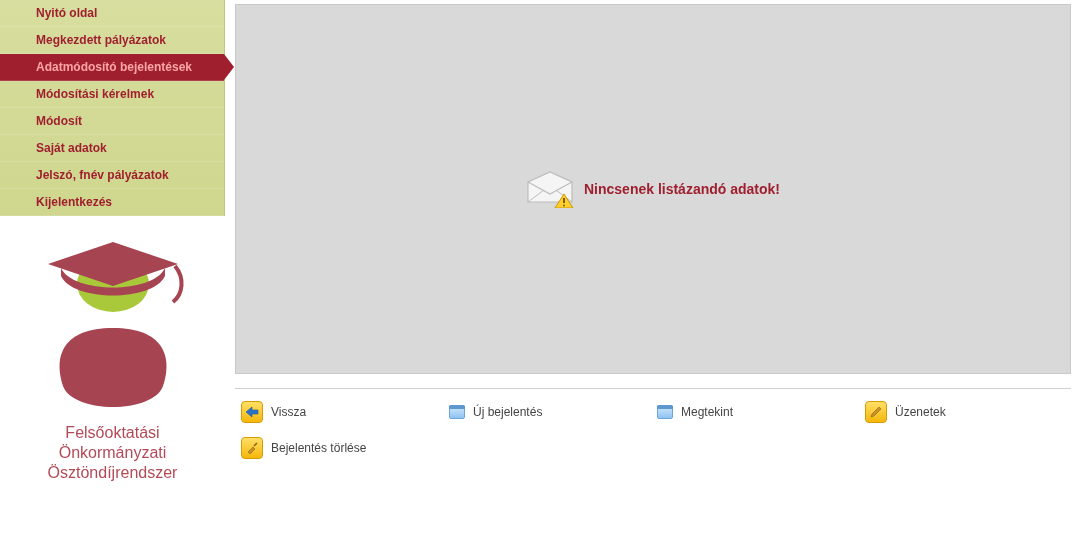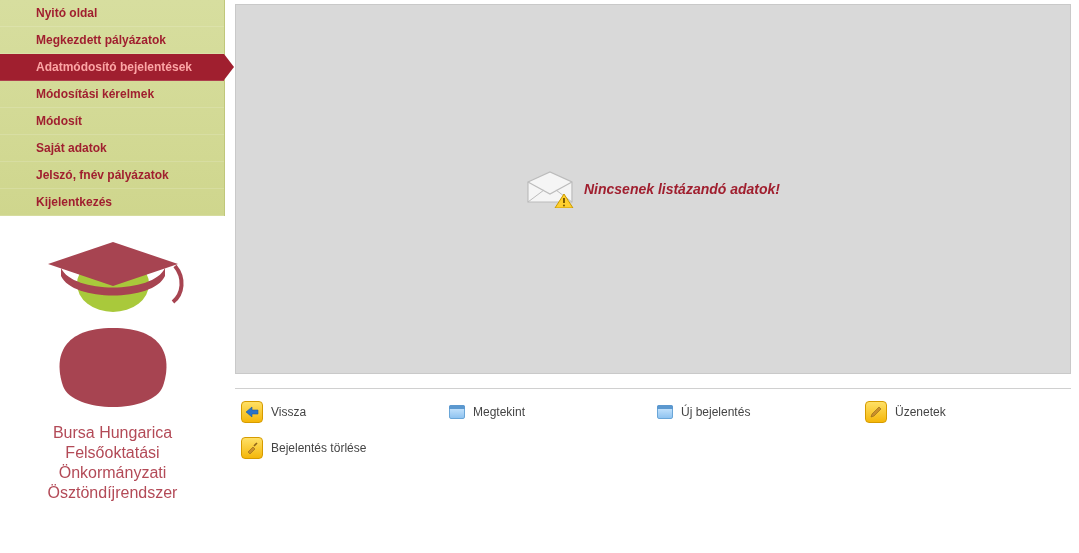--- a/index.html
+++ b/index.html
@@ -68,21 +68,20 @@
   .data-panel {
     flex: 0 0 370px;
     border: 1px solid #c9c9c9;
     background: #d9d9d9;
     position: relative;
   }
   .data-panel-inner {
     position: absolute;
     inset: 3px;
     background: #d9d9d9;
-    font-style: italic;
   }
   .empty-msg {
     position: absolute;
     top: 50%;
     left: 50%;
     transform: translate(-50%, -50%);
     display: flex;
     align-items: center;
     gap: 10px;
   }
@@ -166,21 +165,20 @@
     <svg class="logo-svg" viewBox="0 0 160 180">
 
       <ellipse cx="80" cy="48" rx="36" ry="28" fill="#a9c93b"></ellipse>
       <path d="M80 6 L145 28 L80 50 L15 28 Z" fill="#a74451"></path>
       <path d="M28 32 C40 58 120 58 132 32 L132 40 C120 66 40 66 28 40 Z" fill="#a74451"></path>
       <path d="M142 30 C152 42 150 58 140 66" stroke="#a74451" stroke-width="4" fill="none"></path>
 
       <path d="M80 92 C130 92 140 120 130 150 C120 178 40 178 30 150 C20 120 30 92 80 92 Z" fill="#a74451"></path>
     </svg>
     <div class="logo-text">
-      <div>Bursa Hungarica</div>
       <div>Felsőoktatási Önkormányzati</div>
       <div>Ösztöndíjrendszer</div>
     </div>
   </div>
 </div>
 
 <div class="content">
   <div class="data-panel">
     <div class="data-panel-inner">
       <div class="empty-msg">
@@ -207,26 +205,26 @@
       <span class="tool-icon yellow">
         <svg width="14" height="12" viewBox="0 0 14 12">
             <path d="M7 1 L1 6 L7 11 L7 8 L13 8 L13 4 L7 4 Z" fill="#2b73c7" stroke="#1f5aa0" stroke-width="0.6"></path>
           </svg>
       </span>
       <span>Vissza</span>
     </div>
 
     <div class="tool-btn">
       <span class="tool-icon blue"></span>
+      <span>Új bejelentés</span>
+    </div>
+
+    <div class="tool-btn">
+      <span class="tool-icon blue"></span>
       <span>Megtekint</span>
-    </div>
-
-    <div class="tool-btn">
-      <span class="tool-icon blue"></span>
-      <span>Új bejelentés</span>
     </div>
 
     <div class="tool-btn">
       <span class="tool-icon yellow">
         <svg width="14" height="14" viewBox="0 0 14 14">
             <path d="M2 12 L3 9 L10 2 L12 4 L5 11 Z" fill="#c98f2b" stroke="#8f651a" stroke-width="0.6"></path>
           </svg>
       </span>
       <span>Üzenetek</span>
     </div>

